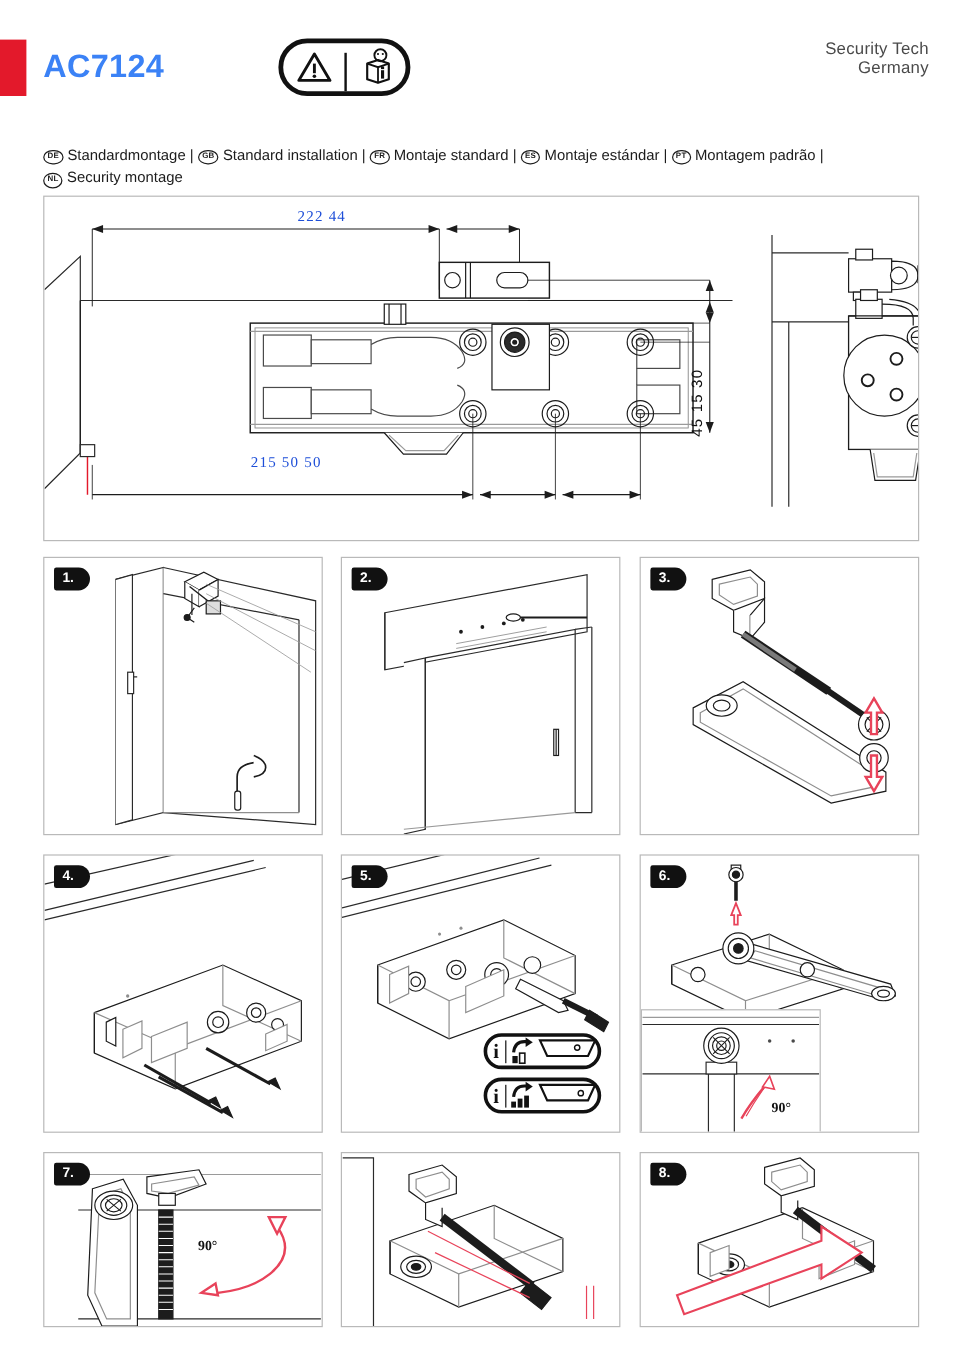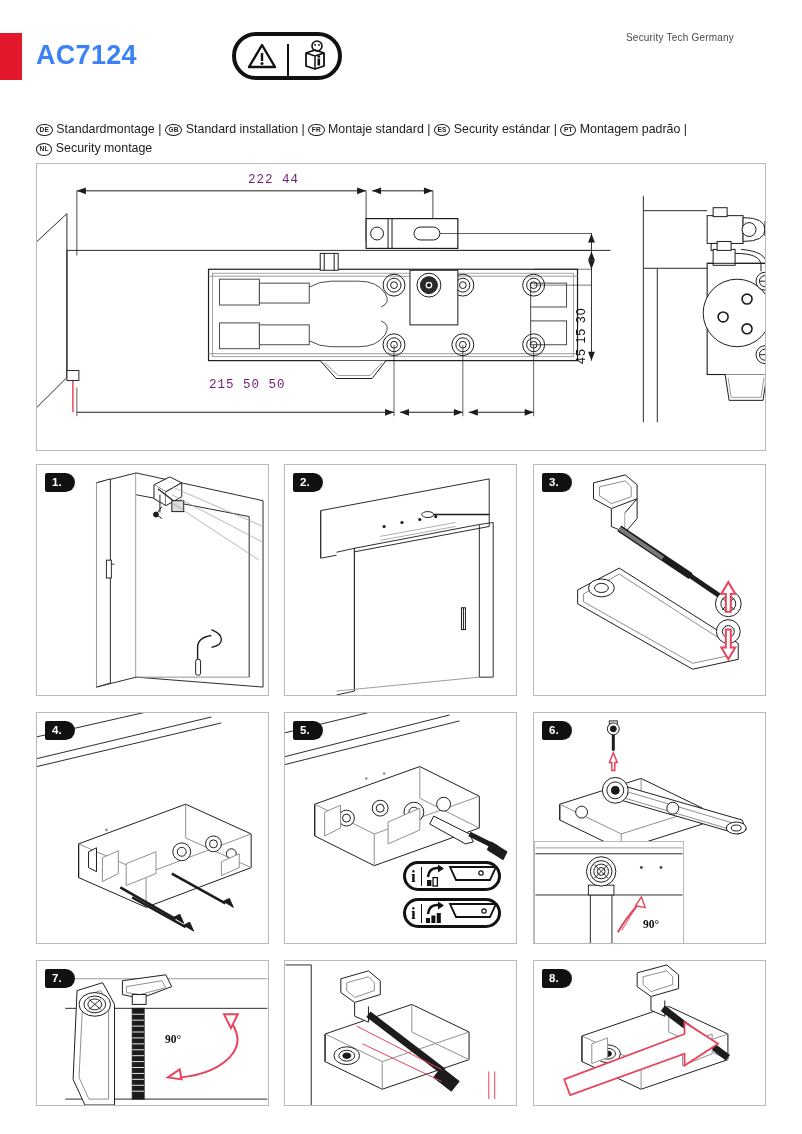--- a/index.html
+++ b/index.html
@@ -35,21 +35,21 @@
   }
   .abus-inner {
     width:138px; height:28px; border:2px solid #fff; border-radius:14px;
     display:flex; align-items:center; justify-content:center;
   }
   .abus-word {
     color:#fff; font-size:24px; font-weight:bold; letter-spacing:1.2px;
     font-family:"Liberation Sans", sans-serif; line-height:1;
   }
   .abus-tagline {
-    text-align:left; font-size:10px; color:#4a4a4a; margin-top:4px;
+    text-align:right; font-size:14px; color:#4a4a4a; margin-top:4px;
     font-family:"Liberation Sans", sans-serif; letter-spacing:.2px;
   }
 
   
   .caption {
     position:absolute; left:36px; top:120px; width:700px;
     font-size:12.4px; color:#1c1c1c; line-height:1.55;
     font-family:"Liberation Sans", sans-serif;
   }
   .cc {
@@ -106,22 +106,22 @@
     color:#111; font-family:"Liberation Serif", serif; line-height:1;
   }
   .info-sep { width:1.6px; height:19px; background:#111; }
 
   .sub-box {
     position:absolute; border:1px solid #b9b9b9; overflow:hidden; background:#fff;
   }
 
   
   .dim {
-    position:absolute; font-size:12.5px; color:#701a75;
-    font-family:Liberation Mono, monospace; letter-spacing:1px;
+    position:absolute; font-size:12.5px; color:#1d4ed8;
+    font-family:Liberation Serif, serif; letter-spacing:1px;
   }
   .dim-vert {
     position:absolute; font-size:12.5px; color:#111;
     font-family:"Liberation Sans", sans-serif; letter-spacing:1px;
     transform-origin: left top; transform: rotate(-90deg);
     white-space:nowrap;
   }
 </style>
 </head>
 <body>
@@ -165,21 +165,21 @@
     <span class="cc">DE</span>
     <span>Standardmontage</span>
     <span>|</span>
     <span class="cc">GB</span>
     <span>Standard installation</span>
     <span>|</span>
     <span class="cc">FR</span>
     <span>Montaje standard</span>
     <span>|</span>
     <span class="cc">ES</span>
-    <span>Security estándar</span>
+    <span>Montaje estándar</span>
     <span>|</span>
     <span class="cc">PT</span>
     <span>Montagem padrão</span>
     <span>|</span>
     <br>
     <span class="cc">NL</span>
     <span>Security montage</span>
   </div>
 
   <div class="main-drawing">

